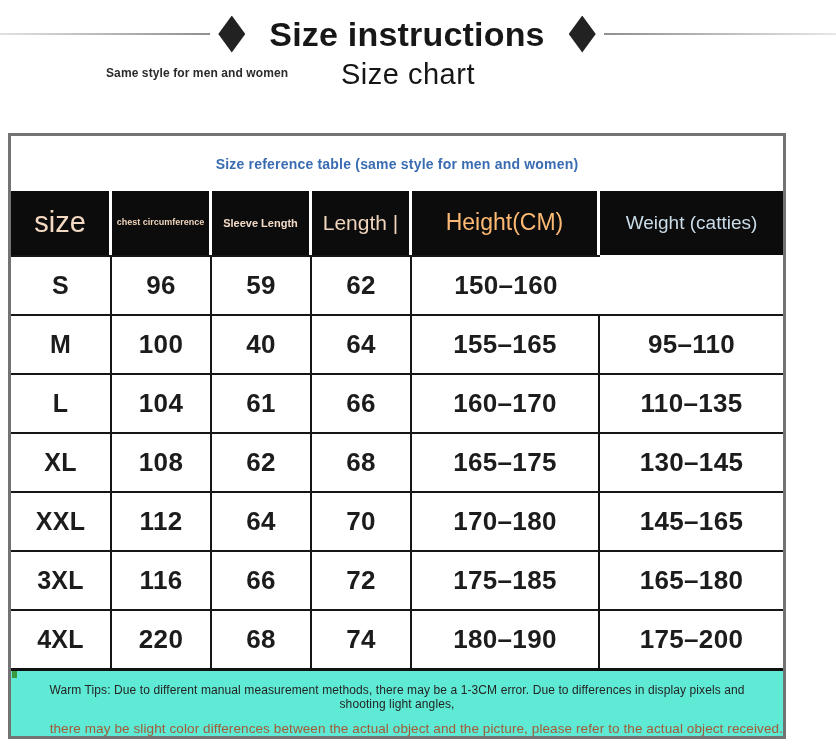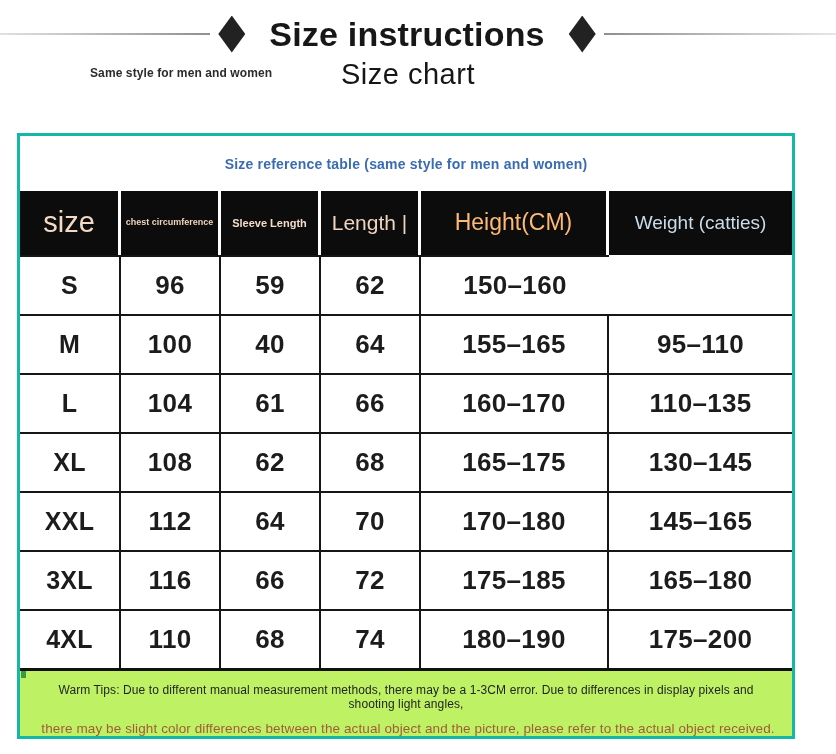--- a/index.html
+++ b/index.html
@@ -24,33 +24,33 @@
   .rule-right { width: 234px; background: linear-gradient(to left,  #e8e8e8, #8f8f8f); margin-left: 8px; }
   .diamond {
     width: 27px; height: 37px; background: #222222; flex: 0 0 auto;
     clip-path: polygon(50% 0, 100% 50%, 50% 100%, 0 50%);
   }
   .band-title {
     font-size: 34px; font-weight: 600; color: #171717;
     margin: 0 24px; letter-spacing: 0.2px; white-space: nowrap;
   }
   .subtitle-left {
-    position: absolute; top: 66px; left: 90px;
+    position: absolute; top: 66px; left: 106px;
     font-size: 12px; font-weight: 600; color: #2b2b2b; letter-spacing: 0.1px; text-align: center;
   }
   .subtitle-center {
     position: absolute; top: 58px; left: 4px; right: 24px;
     text-align: center; font-size: 29px; font-weight: 500; color: #161616;
     letter-spacing: 0.5px;
   }
 
   
   .size-table {
-    position: absolute; top: 133px; left: 17px; width: 778px;
-    border: 3px solid #14b8a6; background: #ffffff;
+    position: absolute; top: 133px; left: 8px; width: 778px;
+    border: 3px solid #737373; background: #ffffff;
   }
   .caption-row {
     height: 55px; display: flex; align-items: center; justify-content: center;
     background: #ffffff;
   }
   .caption-text { font-size: 14px; font-weight: 600; letter-spacing: 0.2px; }
 
   .grid-row {
     display: grid;
     grid-template-columns: 101px 100px 100px 100px 188px auto;
@@ -76,29 +76,29 @@
     border-top: 2px solid #161616; border-right: 2px solid #161616;
     background: #ffffff; letter-spacing: 0.3px;
   }
   .data-row .cell:last-child { border-right: none; }
   .data-row .cell.col0 { font-size: 25px; }
 
   
   .tips-box {
     position: relative;
     border-top: 3px solid #111111;
-    height: 68px; background: #bef264; overflow: hidden;
+    height: 68px; background: #5eead4; overflow: hidden;
   }
   .tips-line1 {
     margin-top: 12px; text-align: center;
     font-size: 12px; color: #242424; letter-spacing: 0.1px;
     padding: 0 30px;
   }
   .tips-line2 {
-    margin-top: 10px; text-align: center; padding-left: 4px;
+    margin-top: 10px; text-align: right; padding-left: 4px;
     font-size: 13.5px; font-weight: 500; letter-spacing: 0.1px;
   }
   .green-mark {
     position: absolute; top: 0; left: 1px; width: 5px; height: 7px;
     background: #3a9a3d;
   }
 </style>
 </head>
 <body>
 
@@ -171,21 +171,21 @@
       <div class="grid-row data-row">
         <div class="cell col0">3XL</div>
         <div class="cell col1">116</div>
         <div class="cell col2">66</div>
         <div class="cell col3">72</div>
         <div class="cell col4">175–185</div>
         <div class="cell col5">165–180</div>
       </div>
       <div class="grid-row data-row">
         <div class="cell col0">4XL</div>
-        <div class="cell col1">110</div>
+        <div class="cell col1">220</div>
         <div class="cell col2">68</div>
         <div class="cell col3">74</div>
         <div class="cell col4">180–190</div>
         <div class="cell col5">175–200</div>
       </div>
     </div>
 
   <div class="tips-box">
     <div class="green-mark"></div>
     <div class="tips-line1">Warm Tips: Due to different manual measurement methods, there may be a 1-3CM error. Due to differences in display pixels and shooting light angles,</div>

